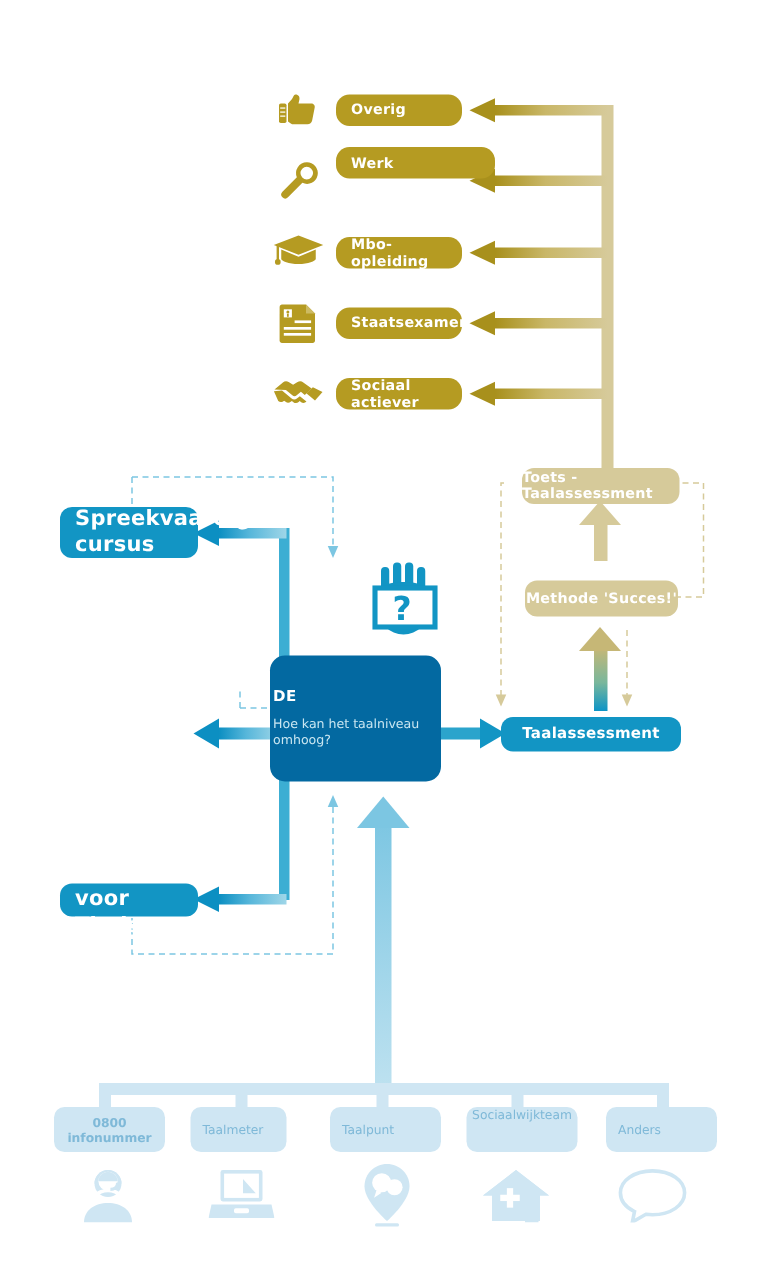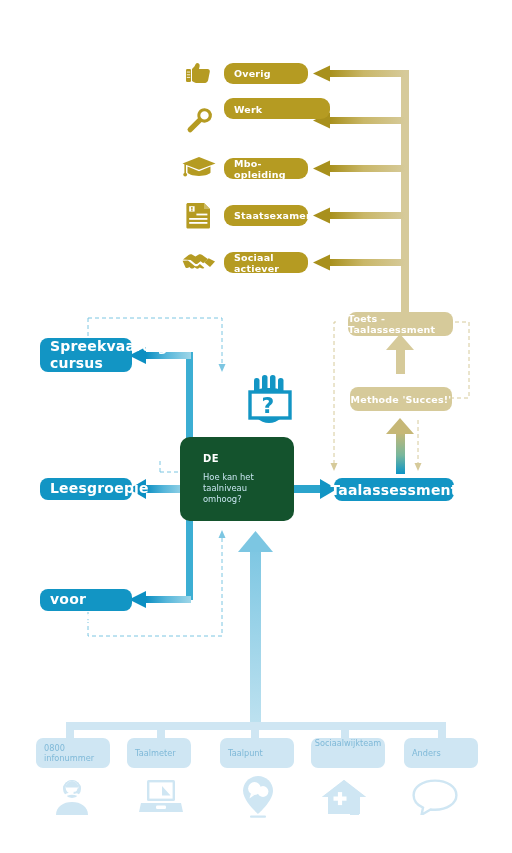--- a/index.html
+++ b/index.html
@@ -5,21 +5,21 @@
   html,body{margin:0;padding:0;background:#ffffff;}
   body{width:512px;height:853px;position:relative;overflow:hidden;
        font-family:"DejaVu Sans","Liberation Sans",sans-serif;}
   #stage{position:absolute;left:0;top:0;width:512px;height:853px;background:#fff;}
   .svgroot{position:absolute;left:0;top:0;width:512px;height:853px;}
   .node{position:absolute;box-sizing:border-box;display:flex;align-items:center;}
   .pill{border-radius:9px;color:#fff;font-weight:bold;letter-spacing:.2px;}
   .gold-pill{background:#B59B22;font-size:9.5px;padding:4px 10px;height:21px;}
   .tan-pill{background:#D6CA9A;font-size:9.5px;height:24px;justify-content:center;border-radius:8px;}
   .blue-pill{background:#1295C4;font-size:14px;padding:0 10px;border-radius:8px;line-height:1.22;}
-  .center-card{background:#14532d;border-radius:10px;padding:10px 23px;
+  .center-card{background:#0369a1;border-radius:10px;padding:10px 2px;
       flex-direction:column;align-items:flex-start;justify-content:center;}
   .center-title{color:#ffffff;font-weight:bold;font-size:10px;line-height:1.28;letter-spacing:.4px;}
   .center-sub{color:#C9E6F1;font-size:8.4px;line-height:1.32;margin-top:6px;}
   .src-pill{background:#CFE6F3;border-radius:7px;color:#7FB9D8;font-size:8.2px;
       padding:0 8px;line-height:1.25;}
   .icon-gold{position:absolute;}
   .icon-src{position:absolute;}
   .tan-pill span{color:#ffffff;}
 </style>
 </head>
@@ -193,21 +193,21 @@
     <span>Toets - Taalassessment</span>
   </div>
 
   <div class="node pill gold-pill" style="left:224px;top:252px;width:84px;">
     <span>Sociaal actiever</span>
   </div>
   <div class="node pill tan-pill" style="left:350px;top:387px;width:102px;">
     <span>Methode 'Succes!'</span>
   </div>
   <div class="node pill" style="left:334px;top:478px;width:120px;height:23px;background:#1295C4;
-       justify-content:center;border-radius:8px;font-size:14px;color:#fff;font-weight:bold;">
+       justify-content:center;border-radius:8px;font-size:10px;color:#fff;font-weight:bold;">
     <span>Taalassessment</span>
   </div>
 
   <svg class="icon-gold" style="left:238px;top:372px;" width="62" height="62" viewBox="0 0 62 62">
     <g fill="#1295C4">
       <rect x="16" y="6" width="5.5" height="16" rx="2.6"></rect>
       <rect x="24" y="3" width="5.5" height="19" rx="2.6"></rect>
       <rect x="32" y="3" width="5.5" height="19" rx="2.6"></rect>
       <rect x="40" y="6" width="5.5" height="16" rx="2.6"></rect>
       <path d="M14 28c0-9 5-12 17-12s17 3 17 12v6a17 17 0 0 1-34 0v-6z"></path>
@@ -220,28 +220,25 @@
   <div class="node center-card" style="left:180px;top:437px;width:114px;height:84px;">
     <div class="center-title">DE</div>
     <div class="center-sub">Hoe kan het taalniveau</div>
     <div class="center-sub" style="margin-top:0;">omhoog?</div>
   </div>
 
   <div class="node pill blue-pill" style="left:40px;top:338px;width:92px;height:34px;flex-direction:column;align-items:flex-start;justify-content:center;">
     <span>Spreekvaardigheid-</span>
     <span>cursus</span>
   </div>
-  <div class="node pill blue-pill" style="left:40px;top:478px;width:92px;height:22px;">
-    <span>Leesgroepje</span>
-  </div>
   <div class="node pill blue-pill" style="left:40px;top:589px;width:92px;height:22px;">
     <span>Taal voor Thuis</span>
   </div>
 
-  <div class="node src-pill" style="left:36px;top:738px;width:74px;height:30px;flex-direction:column;align-items:flex-start;justify-content:center;">
+  <div class="node src-pill" style="left:36px;top:738px;width:74px;height:30px;flex-direction:column;align-items:center;justify-content:center;font-weight:bold;">
     <span>0800</span>
     <span>infonummer</span>
   </div>
   <div class="node src-pill" style="left:127px;top:738px;width:64px;height:30px;">
     <span>Taalmeter</span>
   </div>
   <div class="node src-pill" style="left:220px;top:738px;width:74px;height:30px;">
     <span>Taalpunt</span>
   </div>
   <div class="node src-pill" style="left:311px;top:738px;width:74px;height:30px;align-items:flex-start;justify-content:center;">

